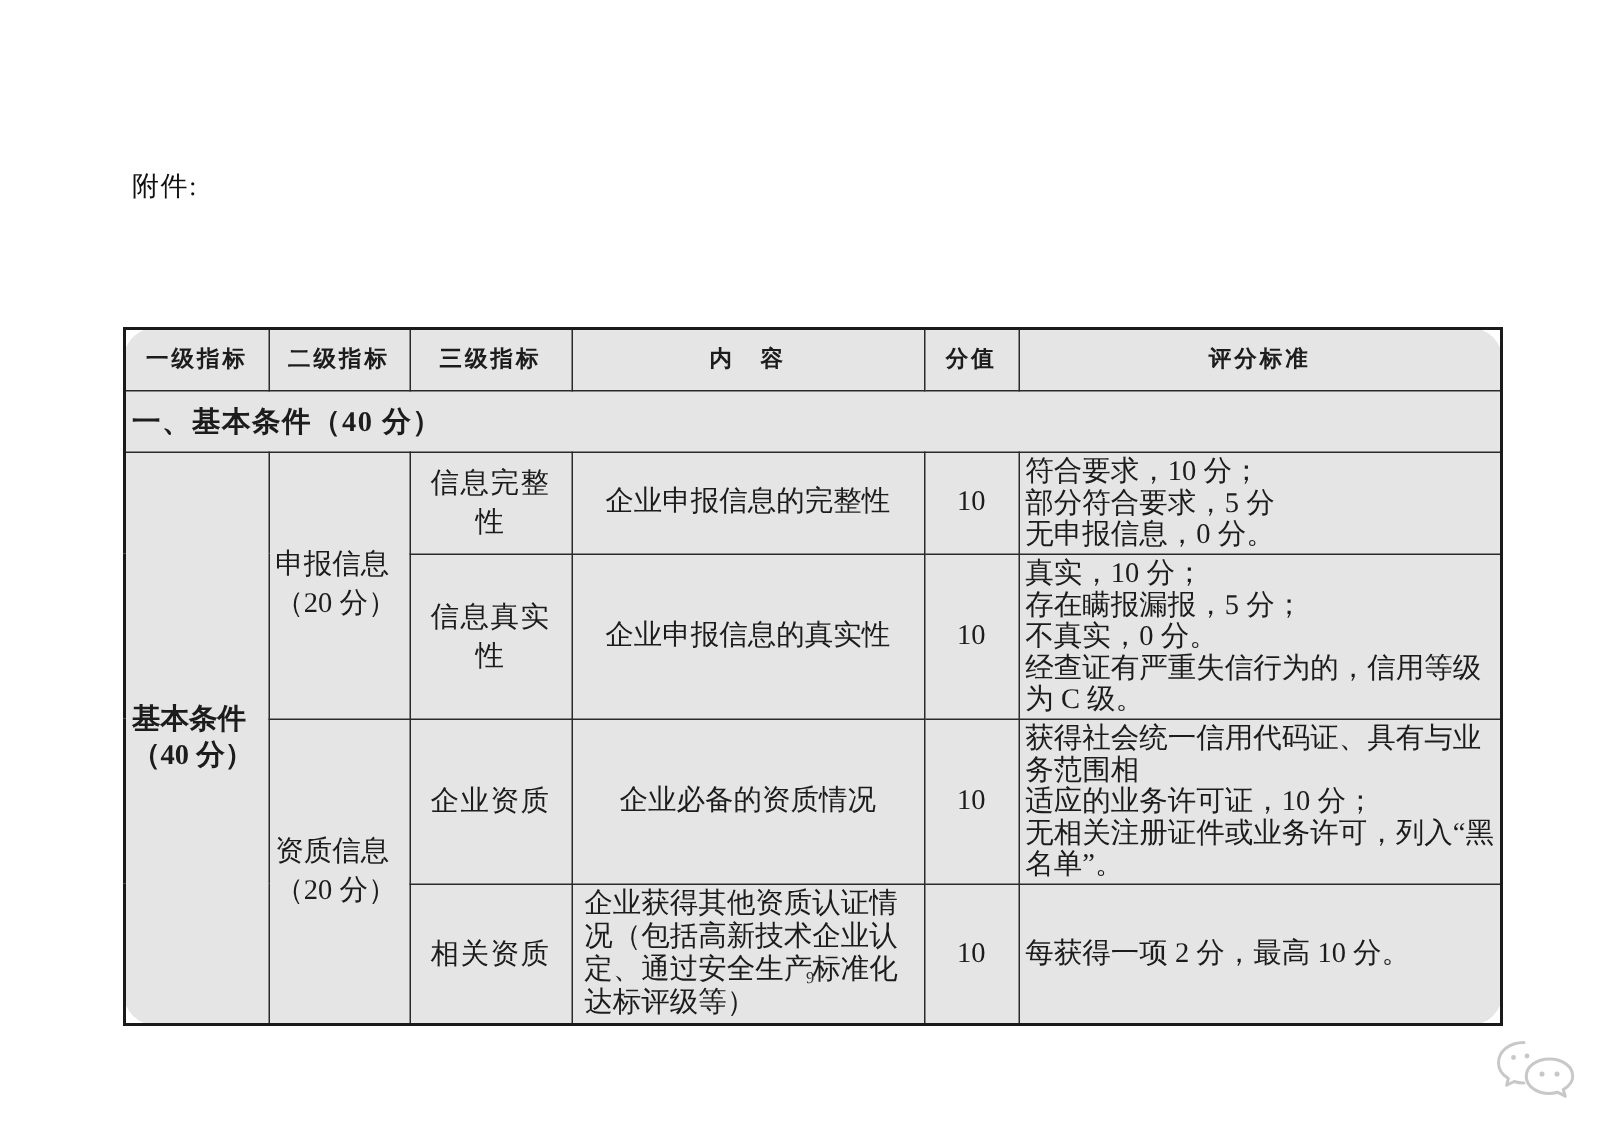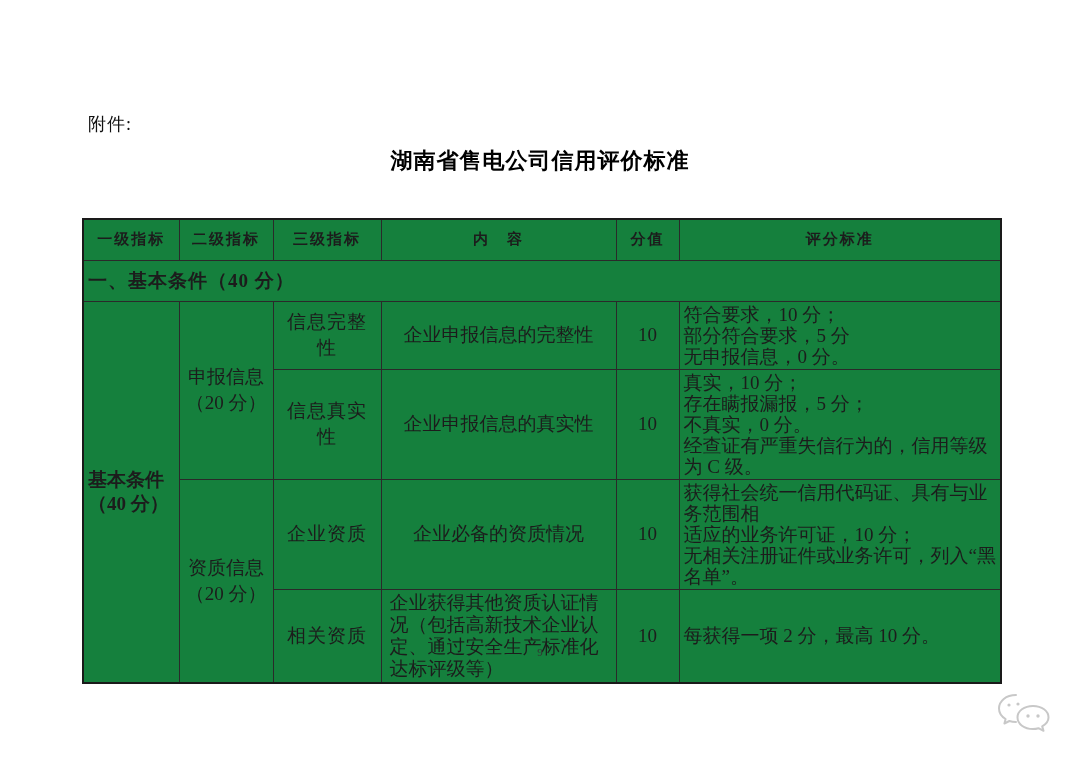--- a/index.html
+++ b/index.html
@@ -32,21 +32,22 @@
     letter-spacing: 1px;
     color: #000;
   }
   table.eval {
     position: absolute;
     left: 82px;
     top: 218px;
     width: 918px;
     border-collapse: collapse;
     table-layout: fixed;
-    background: #15803d;
+    background: #e5e5e5;
+    border-radius: 23px;
   }
   table.eval td, table.eval th {
     border: 1px solid #2a2a2a;
     vertical-align: middle;
     font-size: 19px;
     color: #1c1c1c;
     padding: 2px 4px;
     overflow: hidden;
   }
   table.eval { border: 2px solid #1a1a1a; }
@@ -65,21 +66,21 @@
     padding-left: 10px;
     letter-spacing: 1px;
   }
   td.lvl1 {
     font-weight: 700;
     text-align: left;
     font-size: 15px;
     line-height: 24px;
   }
   td.lvl2 {
-    text-align: center;
+    text-align: left;
     line-height: 26px;
     margin-left: 44px;
   }
   td.lvl3 { text-align: center; letter-spacing: 1px; }
   td.content { text-align: center; line-height: 22px; }
   td.content.long { text-align: left; padding-left: 8px; padding-right: 6px; }
   td.score { text-align: center; margin-top: 16px; }
   td.criteria {
     text-align: left;
     padding-left: 8px;
@@ -120,21 +121,20 @@
   }
   .wicon svg { display: block; }
 </style>
 </head>
 <body>
 
 <div class="page">
 
   <div class="attachment">附件:</div>
 
-  <h1 class="title">湖南省售电公司信用评价标准</h1>
 
   <table class="eval">
     <colgroup>
       <col style="width:96px">
       <col style="width:94px">
       <col style="width:108px">
       <col style="width:235px">
       <col style="width:63px">
       <col style="width:322px">
     </colgroup>

